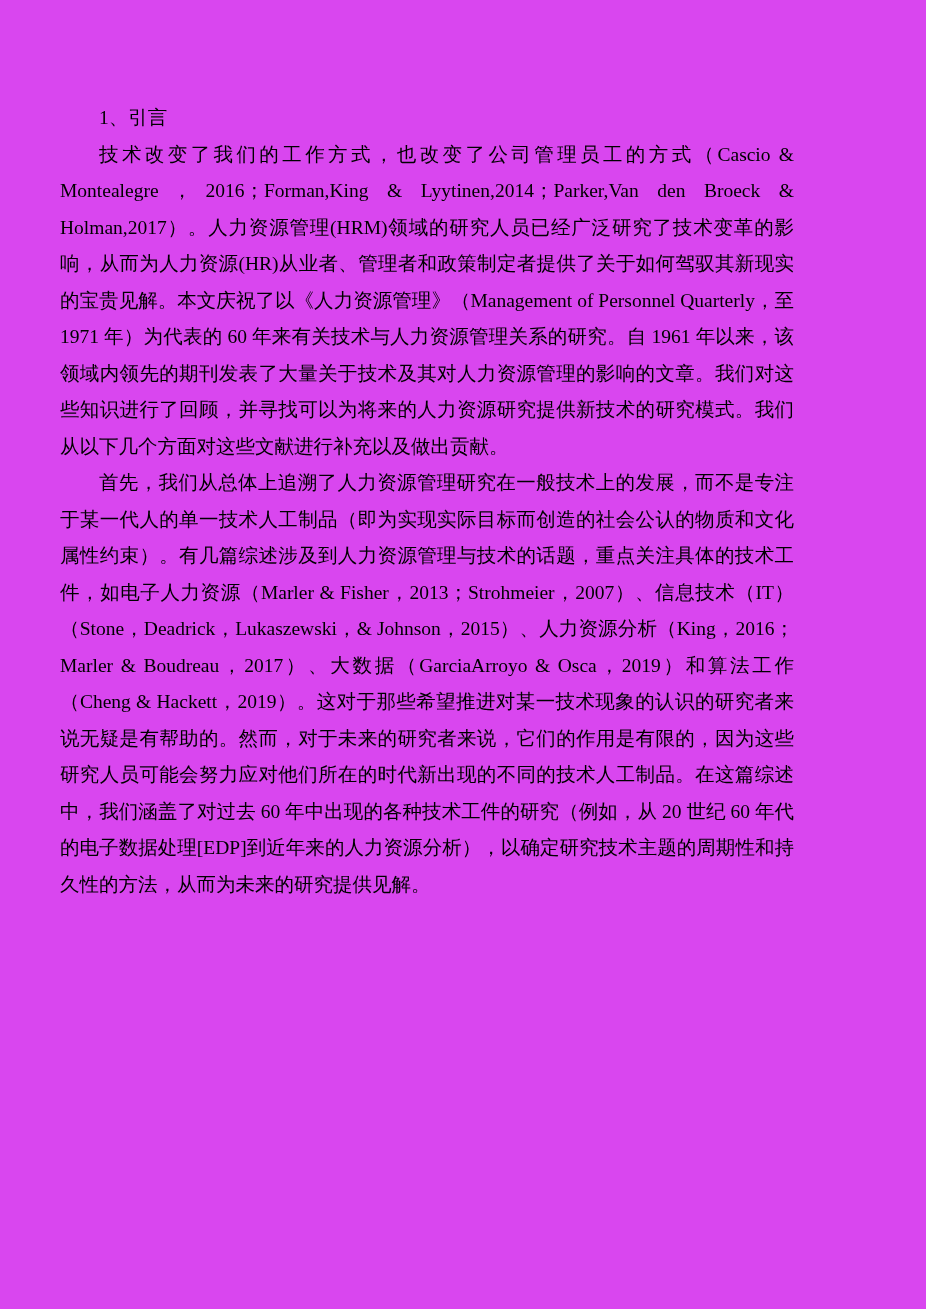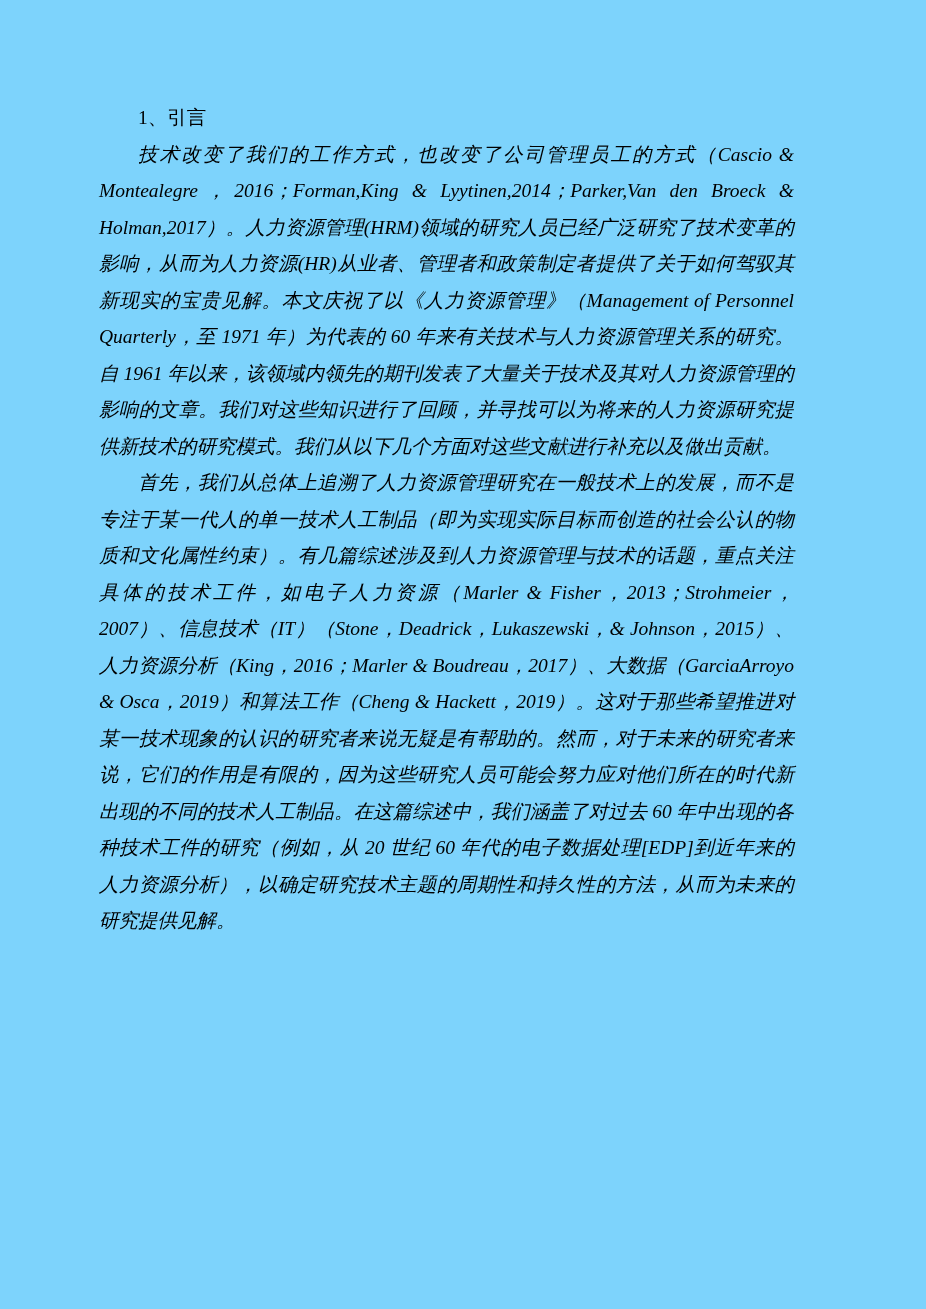--- a/index.html
+++ b/index.html
@@ -11,37 +11,36 @@
     width: 926px;
     height: 1309px;
     font-family: "Liberation Serif", "DejaVu Serif", serif;
     color: #000000;
     overflow: hidden;
   }
   .page {
     position: relative;
     width: 926px;
     height: 1309px;
-    background: #7dd3fc;
+    background: #d946ef;
     box-sizing: border-box;
-    padding: 100px 118px 60px 99px;
+    padding: 100px 118px 60px 60px;
   }
   .doc-body {
     font-size: 19.5px;
     line-height: 36.5px;
     text-align: justify;
     text-justify: inter-ideograph;
   }
   .para {
     margin: 0 14px 0 0;
     text-indent: 2em;
     text-align: justify;
     text-justify: inter-ideograph;
     word-break: break-word;
-    font-style: italic;
   }
   .heading {
     margin: 0;
     text-indent: 2em;
     text-align: left;
   }
 </style>
 </head>
 <body>
 

